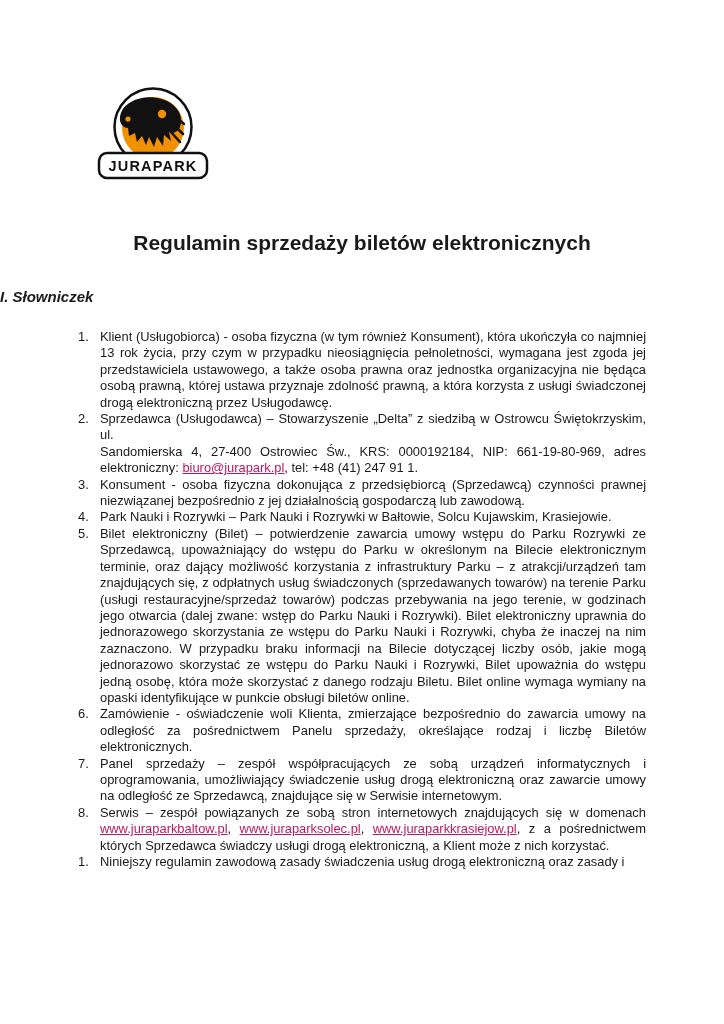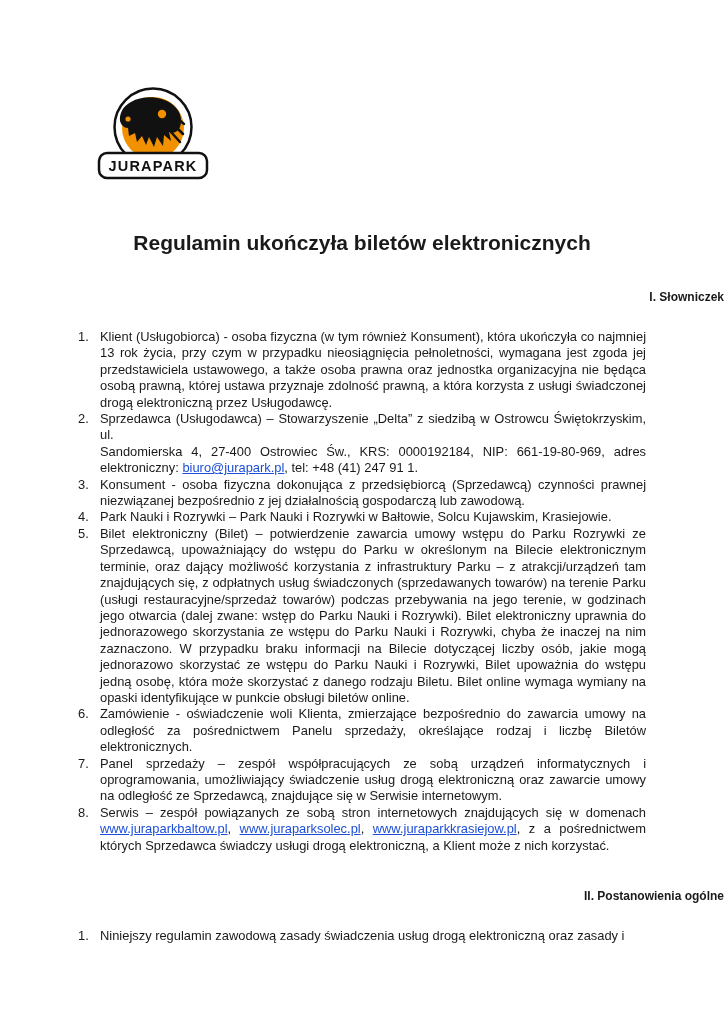--- a/index.html
+++ b/index.html
@@ -8,32 +8,32 @@
     background:#ffffff; color:#1a1a1a; overflow:hidden;
     font-family:"Liberation Sans", sans-serif;
   }
   .logo { position:absolute; top:77px; left:97px; width:112px; height:96px; }
   .content { position:absolute; top:221px; left:0; width:724px; }
   .doc-title {
     margin:0 0 33px 0; text-align:center;
     font-size:21px; font-weight:bold; color:#1a1a1a; line-height:25px;
   }
   .section-heading {
-    margin:0 0 23px 0; text-align:right;
-    font-size:12px; font-weight:bold; color:#1a1a1a; line-height:18px;
+    margin:0 0 23px 0; text-align:left;
+    font-size:15px; font-weight:bold; color:#1a1a1a; line-height:18px;font-style:italic;
   }
   .list + .section-heading { margin-top:33px; }
   .list { margin:0; padding:0 78px; }
   .li {
     display:grid; grid-template-columns:22px 1fr;
     font-size:12.9px; line-height:16.4px;
   }
   .num { text-align:left; }
   .txt { text-align:justify; white-space:pre-wrap; }
-  .lnk { color:#1d4ed8; text-decoration:underline; cursor:pointer; }
+  .lnk { color:#be185d; text-decoration:underline; cursor:pointer; }
   .wordmark {
     font-family:"Liberation Sans", sans-serif; font-weight:bold;
     letter-spacing:1.2px;
   }
 </style>
 </head>
 <body>
 
 <div class="page">
 
@@ -52,21 +52,21 @@
         <circle cx="31" cy="33" r="2.6" fill="#F29100"></circle>
         <path d="M74,46 L83,56 M78,40 L86,48 M80,32 L87,38" stroke="#111111" stroke-width="2.5" fill="none" stroke-linecap="round"></path>
       </g>
 
       <rect x="2" y="67" width="108" height="25" rx="8" fill="#ffffff" stroke="#111111" stroke-width="2.5"></rect>
       <text class="wordmark" x="56" y="85" text-anchor="middle" font-size="14.5" fill="#111111">JURAPARK</text>
     </svg>
   </div>
 
   <div class="content">
-    <h1 class="doc-title">Regulamin ukończyła biletów elektronicznych</h1>
+    <h1 class="doc-title">Regulamin sprzedaży biletów elektronicznych</h1>
     <div>
         <div class="section-heading">I. Słowniczek</div>
         <div class="list">
           <div class="li">
             <span class="num">1.</span>
             <div class="txt"><span>Klient (Usługobiorca) - osoba fizyczna (w tym również Konsument), która ukończyła co najmniej 13 rok życia, przy czym w przypadku nieosiągnięcia pełnoletności, wymagana jest zgoda jej przedstawiciela ustawowego, a także osoba prawna oraz jednostka organizacyjna nie będąca osobą prawną, której ustawa przyznaje zdolność prawną, a która korzysta z usługi świadczonej drogą elektroniczną przez Usługodawcę.</span></div>
           </div>
           <div class="li">
             <span class="num">2.</span>
             <div class="txt"><span>Sprzedawca (Usługodawca) – Stowarzyszenie „Delta” z siedzibą w Ostrowcu Świętokrzyskim, ul.
@@ -90,21 +90,20 @@
           </div>
           <div class="li">
             <span class="num">7.</span>
             <div class="txt"><span>Panel sprzedaży – zespół współpracujących ze sobą urządzeń informatycznych i oprogramowania, umożliwiający świadczenie usług drogą elektroniczną oraz zawarcie umowy na odległość ze Sprzedawcą, znajdujące się w Serwisie internetowym.</span></div>
           </div>
           <div class="li">
             <span class="num">8.</span>
             <div class="txt"><span>Serwis – zespół powiązanych ze sobą stron internetowych znajdujących się w domenach </span><a class="lnk">www.juraparkbaltow.pl</a><span>, </span><a class="lnk">www.juraparksolec.pl</a><span>, </span><a class="lnk">www.juraparkkrasiejow.pl</a><span>, z&nbsp;a pośrednictwem których Sprzedawca świadczy usługi drogą elektroniczną, a Klient może z nich korzystać.</span></div>
           </div>
         </div>
-        <div class="section-heading">II. Postanowienia ogólne</div>
         <div class="list">
           <div class="li">
             <span class="num">1.</span>
             <div class="txt"><span>Niniejszy regulamin zawodową zasady świadczenia usług drogą elektroniczną oraz zasady i</span></div>
           </div>
         </div>
       </div>
   </div>
 
 </div>

